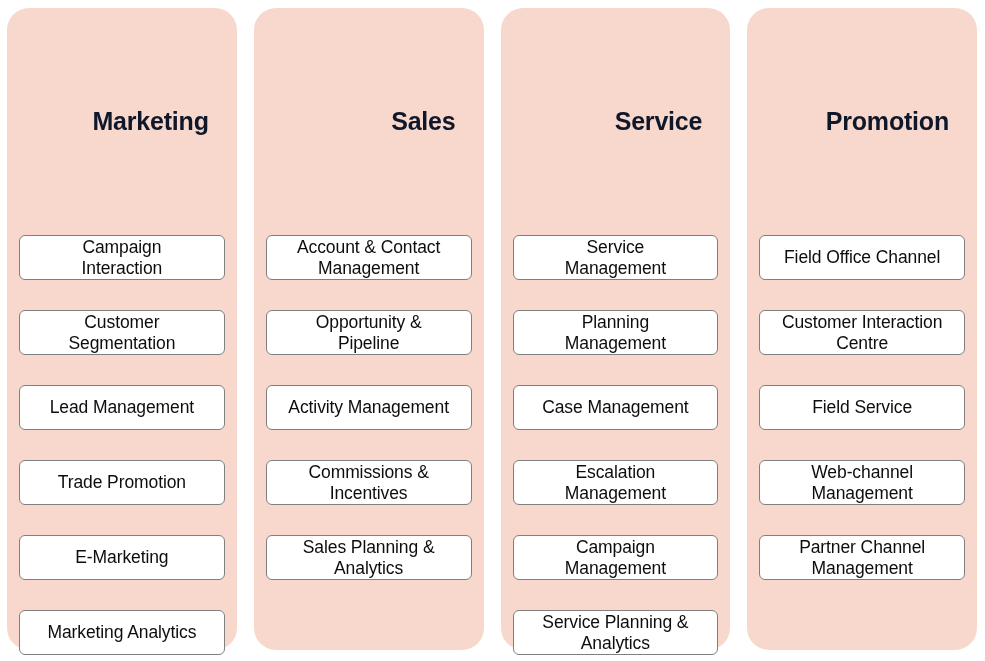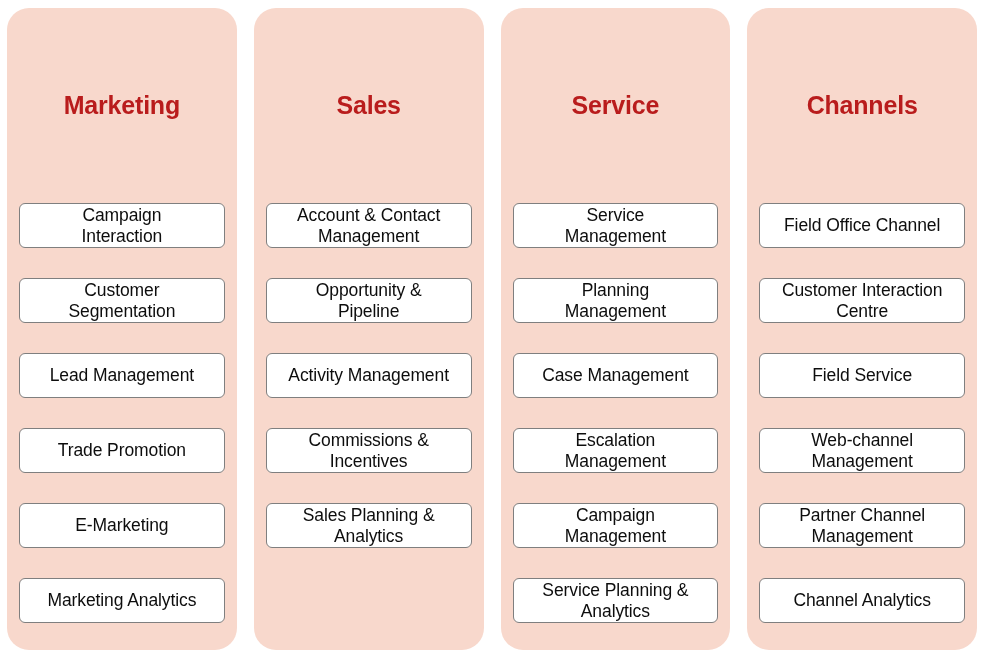--- a/index.html
+++ b/index.html
@@ -34,26 +34,26 @@
     box-sizing: border-box;
     display: flex;
     flex-direction: column;
     align-items: stretch;
     padding: 0 12px;
     position: relative;
     min-width: 0;
   }
 
   .column-title {
-    text-align: center;
+    text-align: right;
     font-size: 25px;
     font-weight: bold;
-    color: #b91c1c;
+    color: #0f172a;
     letter-spacing: -0.2px;
-    margin: 0;
+    margin: 16px;
     padding: 0;
     height: 195px;
     line-height: 195px;
     overflow: hidden;
     white-space: nowrap;
     flex: 0 0 auto;
   }
 
   .cards {
     flex: 1 1 auto;
@@ -165,39 +165,36 @@
 Management</span>
       </div>
       <div class="card">
         <span class="card-label">Service Planning &amp;
 Analytics</span>
       </div>
     </div>
   </div>
 
   <div class="column">
-    <div class="column-title">Channels</div>
+    <div class="column-title">Promotion</div>
     <div class="cards">
       <div class="card">
         <span class="card-label">Field Office Channel</span>
       </div>
       <div class="card">
         <span class="card-label">Customer Interaction
 Centre</span>
       </div>
       <div class="card">
         <span class="card-label">Field Service</span>
       </div>
       <div class="card">
         <span class="card-label">Web-channel
 Management</span>
       </div>
       <div class="card">
         <span class="card-label">Partner Channel
 Management</span>
       </div>
-      <div class="card">
-        <span class="card-label">Channel Analytics</span>
-      </div>
     </div>
   </div>
 
 </div>
 
 </body></html>

